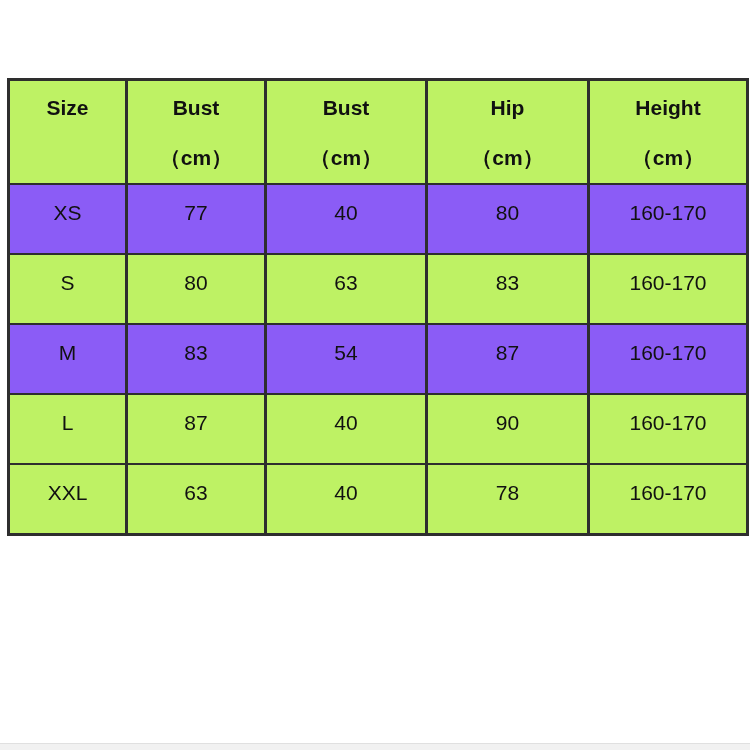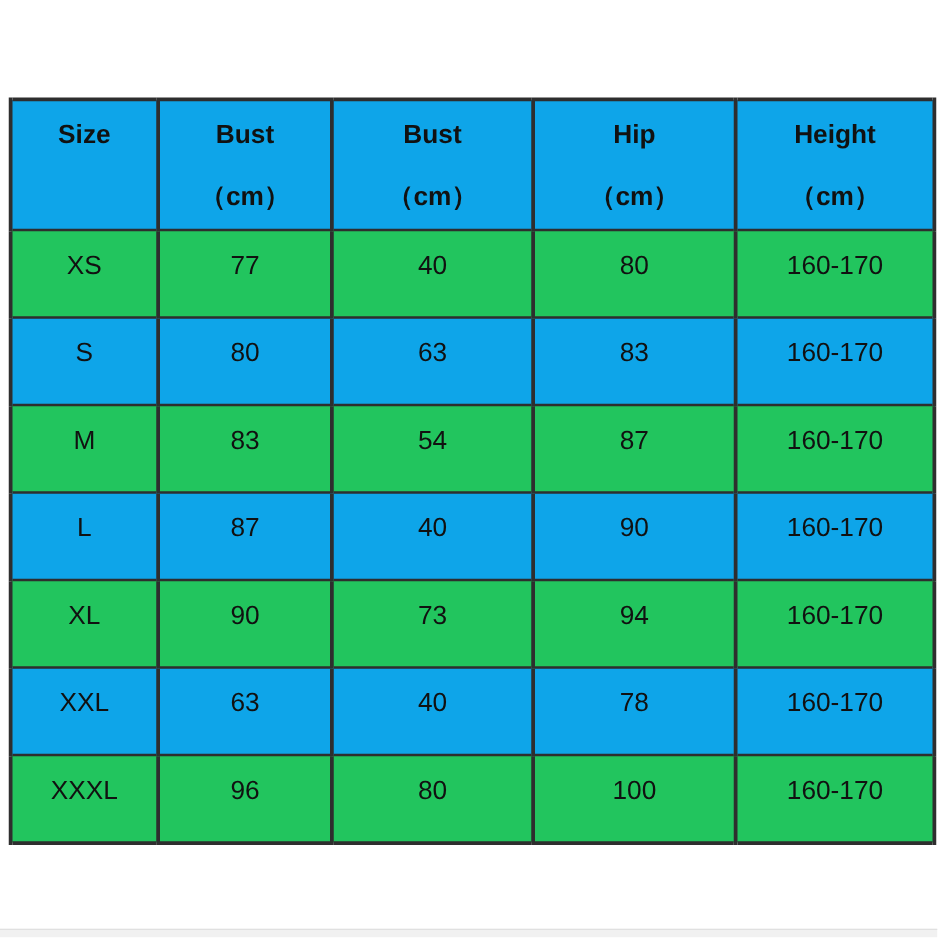--- a/index.html
+++ b/index.html
@@ -18,42 +18,42 @@
     table-layout: fixed;
     border: 3px solid #2e2e2e;
   }
   .size-table th, .size-table td {
     border-top: 2px solid #2e2e2e;
     border-bottom: 2px solid #2e2e2e;
     border-left: 3px solid #2e2e2e;
     border-right: 3px solid #2e2e2e;
     text-align: center;
     color: #111111;
-    background: #0ea5e9;
+    background: #bef264;
   }
   .size-table th {
     height: 100px;
     vertical-align: top;
     padding-top: 2px;
     font-size: 21px;
     font-weight: bold;
   }
   .size-table th .col-label,
   .size-table th .col-unit {
     display: block;
     line-height: 50px;
   }
   .size-table td {
     height: 70px;
     vertical-align: top;
     padding-top: 15px;
     font-size: 21px;
     line-height: 26px;
   }
-  .size-table tr.shaded td { background: #22c55e; }
+  .size-table tr.shaded td { background: #8b5cf6; }
   .bottom-strip {
     position: absolute;
     left: 0; bottom: 0;
     width: 750px; height: 7px;
     background: #f1f1f1;
     border-top: 1px solid #e0e0e0;
   }
 </style>
 </head>
 <body>
@@ -112,37 +112,23 @@
       <td>87</td>
       <td>160-170</td>
     </tr>
     <tr>
       <td>L</td>
       <td>87</td>
       <td>40</td>
       <td>90</td>
       <td>160-170</td>
     </tr>
-    <tr class="shaded">
-      <td>XL</td>
-      <td>90</td>
-      <td>73</td>
-      <td>94</td>
-      <td>160-170</td>
-    </tr>
     <tr>
       <td>XXL</td>
       <td>63</td>
       <td>40</td>
       <td>78</td>
-      <td>160-170</td>
-    </tr>
-    <tr class="shaded">
-      <td>XXXL</td>
-      <td>96</td>
-      <td>80</td>
-      <td>100</td>
       <td>160-170</td>
     </tr>
   </tbody>
 </table>
 
 <div class="bottom-strip"></div>
 
 </body></html>

